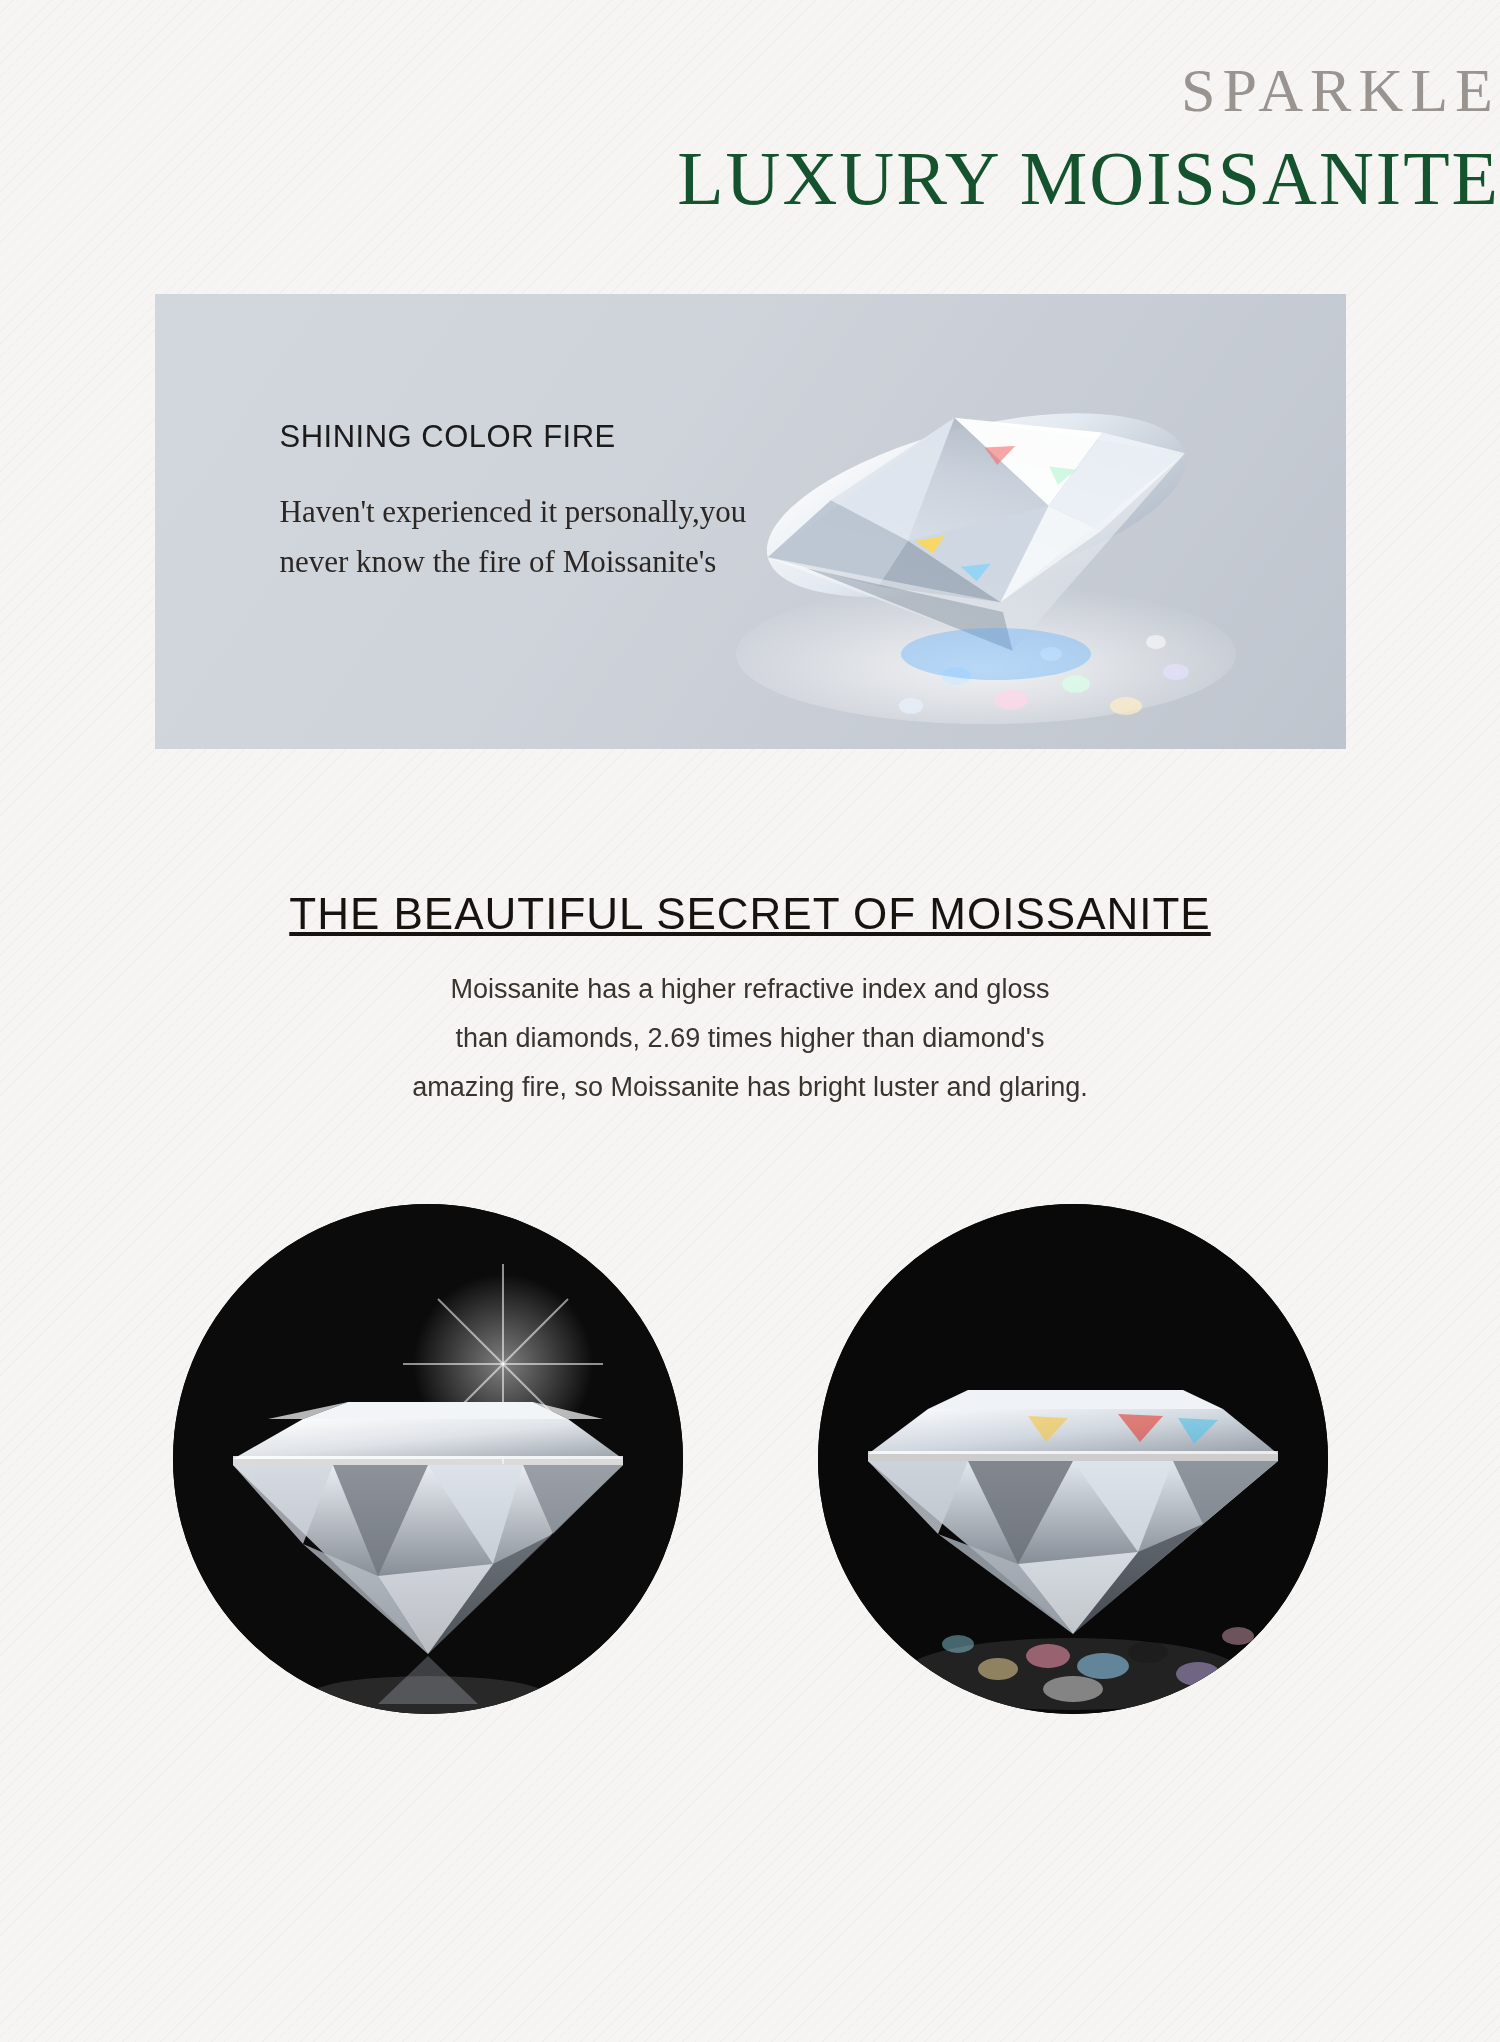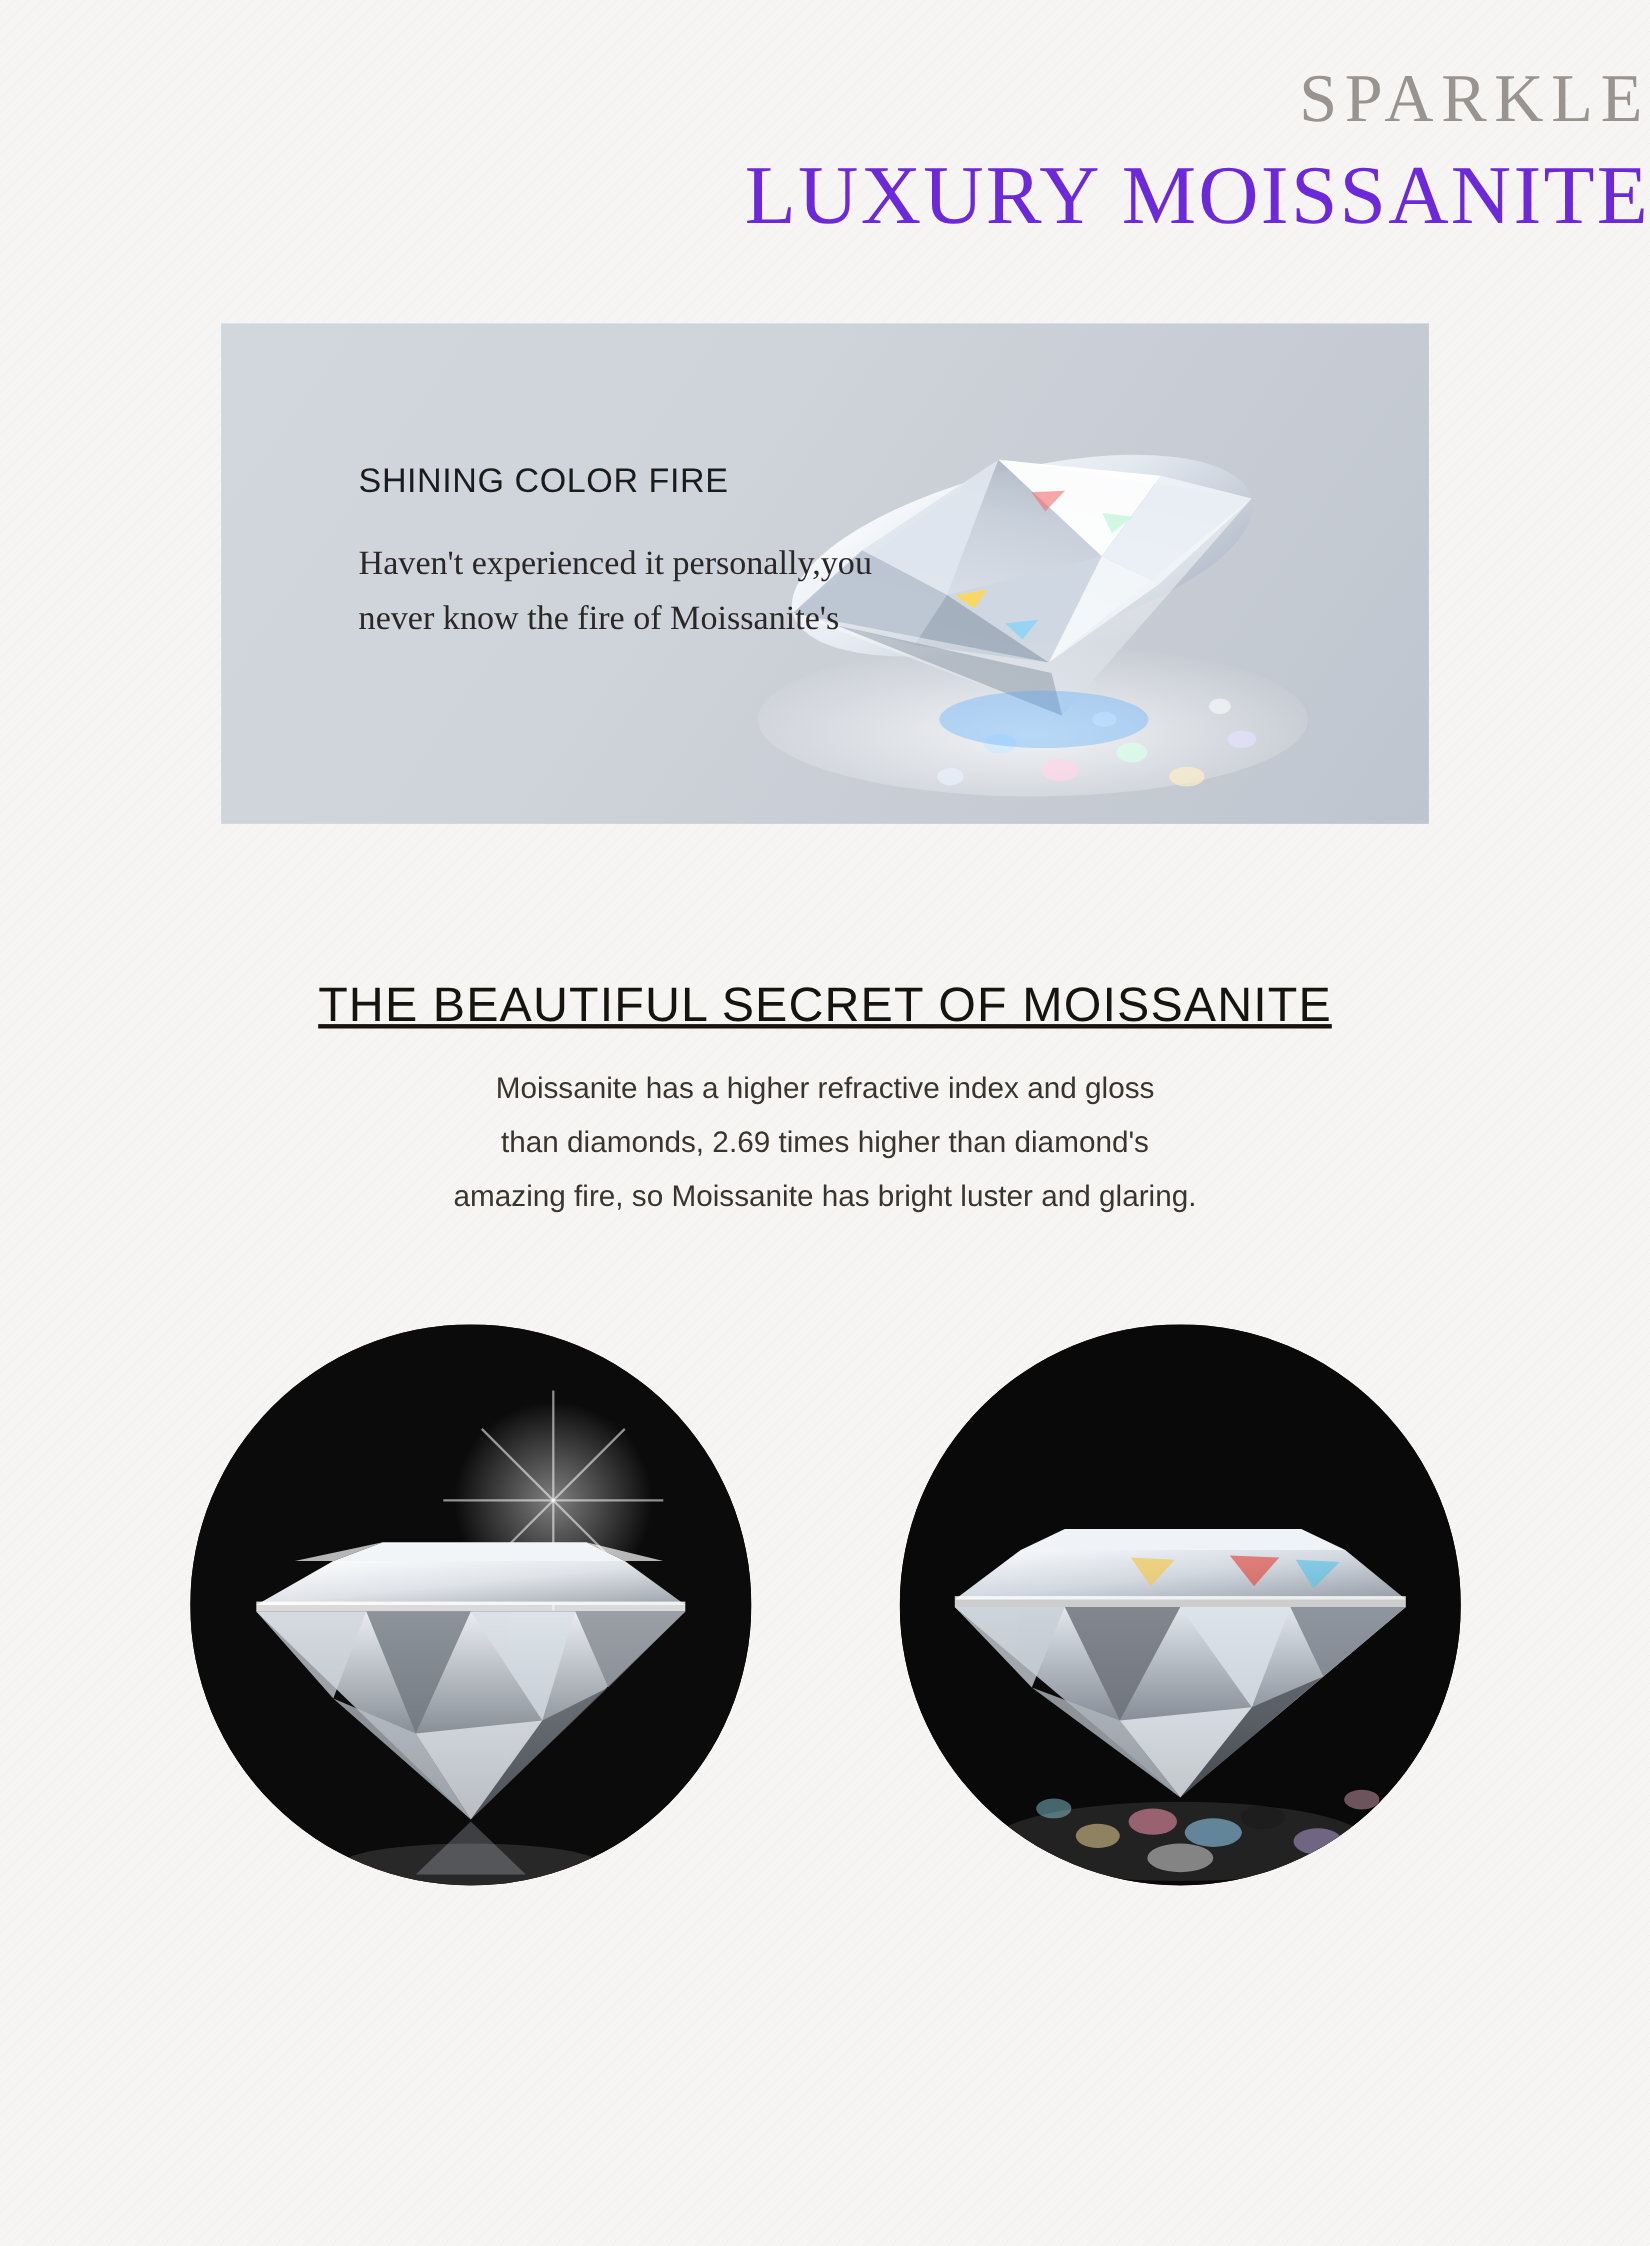--- a/index.html
+++ b/index.html
@@ -42,31 +42,31 @@
     font-size: 62px;
     letter-spacing: 7px;
     color: #9a9490;
     font-weight: 400;
     line-height: 1.05;
   }
   .header .title {
     font-family: "Liberation Serif", serif;
     font-size: 76px;
     letter-spacing: 2px;
-    color: #6d28d9;
+    color: #14532d;
     font-weight: 400;
     line-height: 1.25;
     margin-top: 8px;
   }
 
   
   .hero {
     position: relative;
     margin: 68px auto 0 auto;
-    width: 1098px;
+    width: 1191px;
     height: 455px;
     background: linear-gradient(125deg, #d2d6dd 0%, #cfd3da 38%, #c9ced6 62%, #bfc5ce 100%);
     overflow: hidden;
   }
   .hero-text {
     position: absolute;
     left: 125px;
     top: 125px;
     width: 640px;
   }

